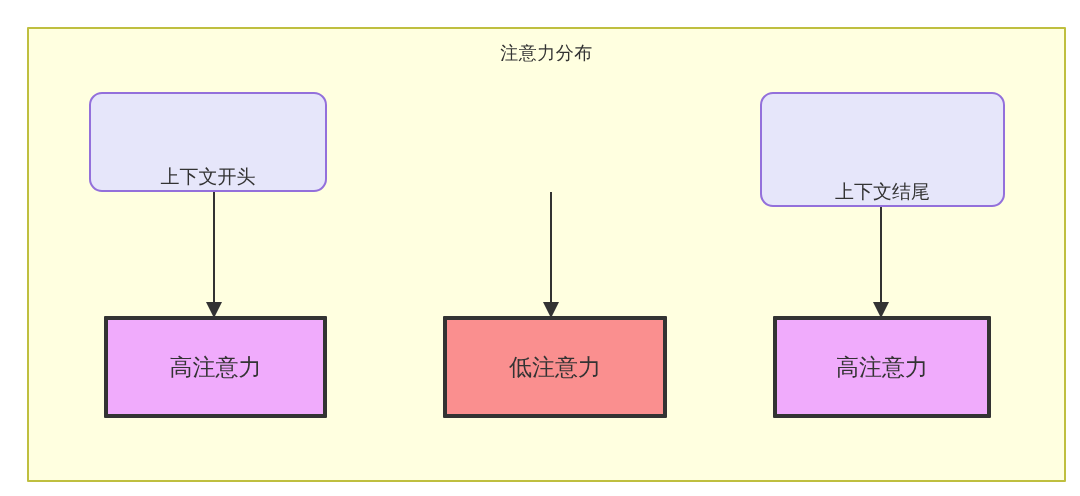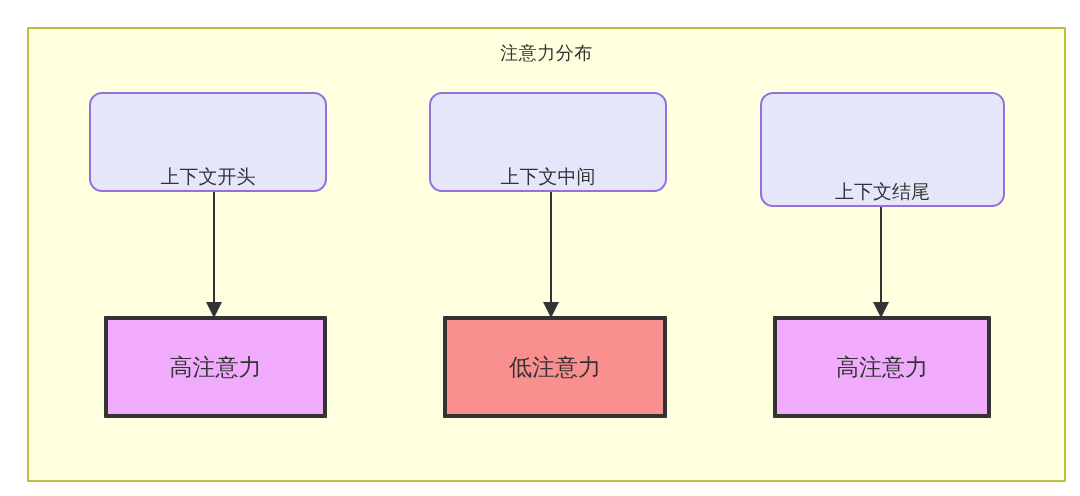--- a/index.html
+++ b/index.html
@@ -116,23 +116,20 @@
 
     <g>
       <path class="edge-path" d="M 881 192 L 881 305"></path>
       <polygon class="edge-head" points="881,318 873,302 889,302"></polygon>
     </g>
   </svg>
 
   <div class="node node-context" id="node-ctx-start">
     <span>上下文开头</span>
   </div>
-  <div class="node node-context" id="node-ctx-middle">
-    <span>上下文中间</span>
-  </div>
   <div class="node node-context" id="node-ctx-end">
     <span>上下文结尾</span>
   </div>
 
   <div class="node node-attention fill-green" id="node-high-1">
     <span>高注意力</span>
   </div>
   <div class="node node-attention fill-red" id="node-low-1">
     <span>低注意力</span>
   </div>

